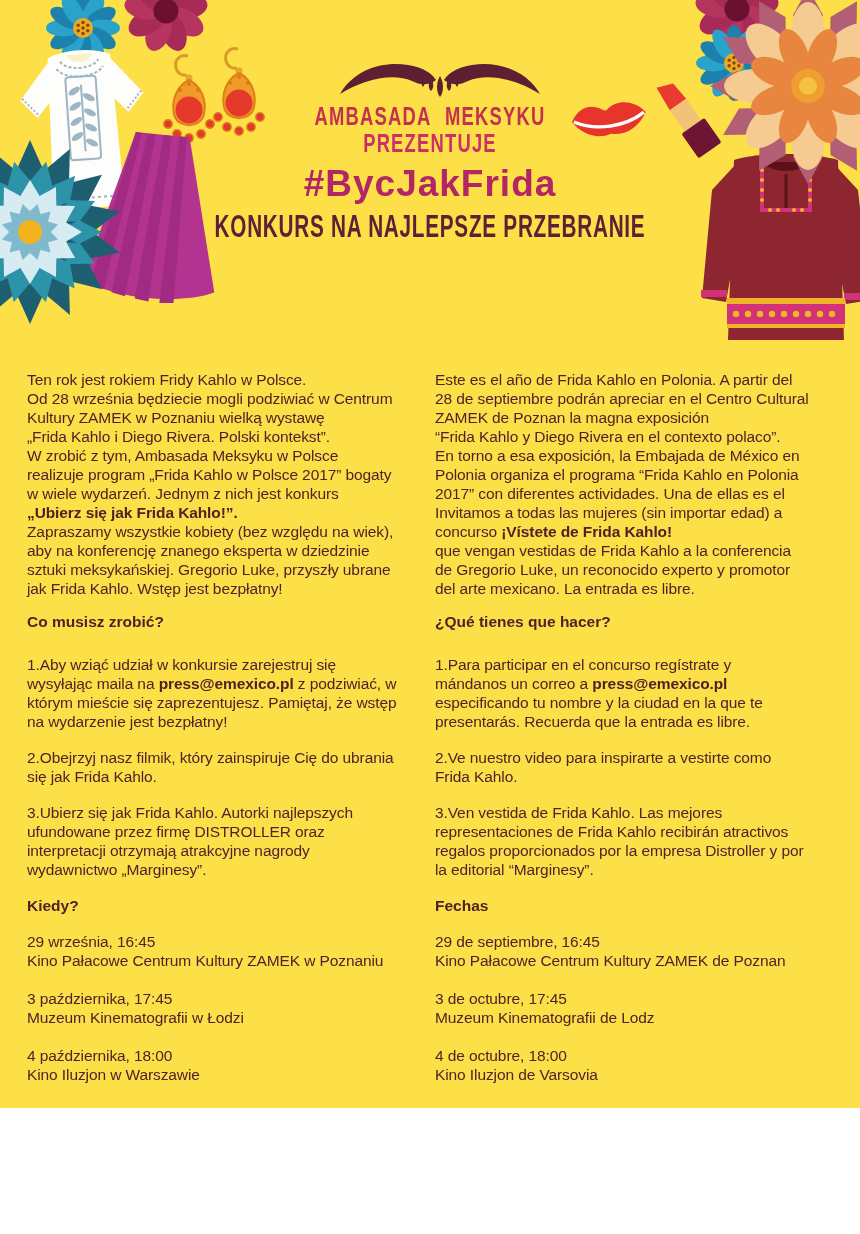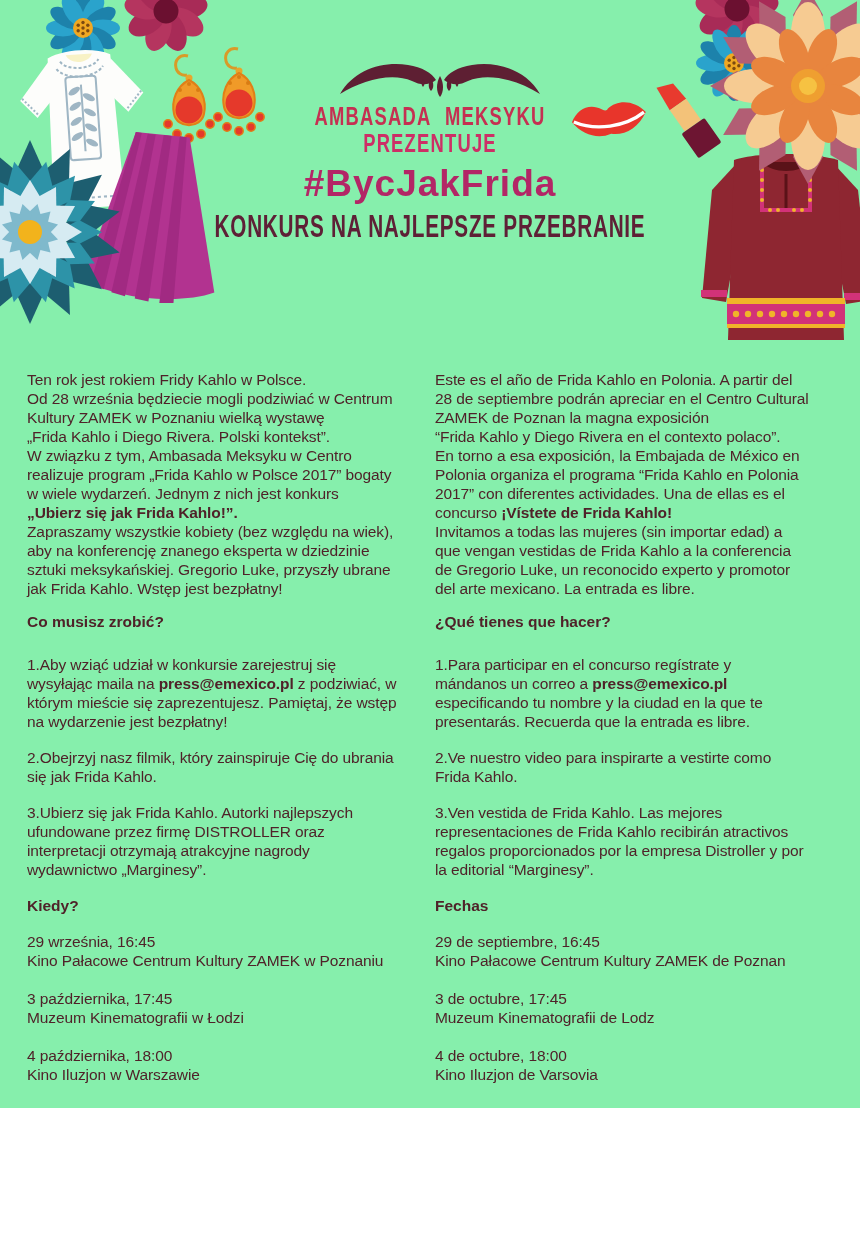--- a/index.html
+++ b/index.html
@@ -1,18 +1,18 @@
 <!DOCTYPE html>
 <html><head>
 <meta charset="utf-8">
 <style>
   html,body{margin:0;padding:0;background:#ffffff;}
   .poster{
     position:relative;width:860px;height:1234px;margin:0 auto;
-    background:#86efac;overflow:hidden;
+    background:#fde047;overflow:hidden;
     font-family:"Liberation Sans",sans-serif;color:#4f2229;
   }
   .deco{position:absolute;overflow:visible;}
 
   
   .header{position:absolute;left:0;top:0;width:100%;height:260px;}
   .header .hline{position:absolute;left:0;right:0;text-align:center;white-space:nowrap;}
   .presenter{top:103px;font-size:23px;font-weight:bold;color:#c53052;
     letter-spacing:1.5px;word-spacing:10px;transform:scale(.8,1.1);}
   .presents{top:130px;font-size:23px;font-weight:bold;color:#cd2f66;
@@ -347,21 +347,21 @@
     <div class="hline subtitle">KONKURS NA NAJLEPSZE PRZEBRANIE</div>
   </header>
 
   <main class="columns">
     <section class="col">
       <div class="intro">
           <div class="line"><span>Ten rok jest rokiem Fridy Kahlo w Polsce.</span></div>
           <div class="line"><span>Od 28 września będziecie mogli podziwiać w Centrum</span></div>
           <div class="line"><span>Kultury ZAMEK w Poznaniu wielką wystawę</span></div>
           <div class="line"><span>„Frida Kahlo i Diego Rivera. Polski kontekst”.</span></div>
-          <div class="line"><span>W związku z tym, Ambasada Meksyku w Centro</span></div>
+          <div class="line"><span>W zrobić z tym, Ambasada Meksyku w Polsce</span></div>
           <div class="line"><span>realizuje program „Frida Kahlo w Polsce 2017” bogaty</span></div>
           <div class="line"><span>w wiele wydarzeń. Jednym z nich jest konkurs</span></div>
           <div class="line"><span class="b">„Ubierz się jak Frida Kahlo!”.</span></div>
           <div class="line"><span>Zapraszamy wszystkie kobiety (bez względu na wiek),</span></div>
           <div class="line"><span>aby na konferencję znanego eksperta w dziedzinie</span></div>
           <div class="line"><span>sztuki meksykańskiej. Gregorio Luke, przyszły ubrane</span></div>
           <div class="line"><span>jak Frida Kahlo. Wstęp jest bezpłatny!</span></div>
         </div>
       <div class="col-heading">Co musisz zrobić?</div>
       <div class="steps">
@@ -400,22 +400,22 @@
     </section>
     <section class="col">
       <div class="intro">
           <div class="line"><span>Este es el año de Frida Kahlo en Polonia. A partir del</span></div>
           <div class="line"><span>28 de septiembre podrán apreciar en el Centro Cultural</span></div>
           <div class="line"><span>ZAMEK de Poznan la magna exposición</span></div>
           <div class="line"><span>“Frida Kahlo y Diego Rivera en el contexto polaco”.</span></div>
           <div class="line"><span>En torno a esa exposición, la Embajada de México en</span></div>
           <div class="line"><span>Polonia organiza el programa “Frida Kahlo en Polonia</span></div>
           <div class="line"><span>2017” con diferentes actividades. Una de ellas es el</span></div>
+          <div class="line"><span>Invitamos a todas las mujeres (sin importar edad) a</span></div>
           <div class="line"><span>concurso </span><span class="b">¡Vístete de Frida Kahlo!</span></div>
-          <div class="line"><span>Invitamos a todas las mujeres (sin importar edad) a</span></div>
           <div class="line"><span>que vengan vestidas de Frida Kahlo a la conferencia</span></div>
           <div class="line"><span>de Gregorio Luke, un reconocido experto y promotor</span></div>
           <div class="line"><span>del arte mexicano. La entrada es libre.</span></div>
         </div>
       <div class="col-heading">¿Qué tienes que hacer?</div>
       <div class="steps">
           <div class="step">
             <div class="line"><span>1.Para participar en el concurso regístrate y</span></div>
             <div class="line"><span>mándanos un correo a </span><span class="b">press@emexico.pl</span></div>
             <div class="line"><span>especificando tu nombre y la ciudad en la que te</span></div>

